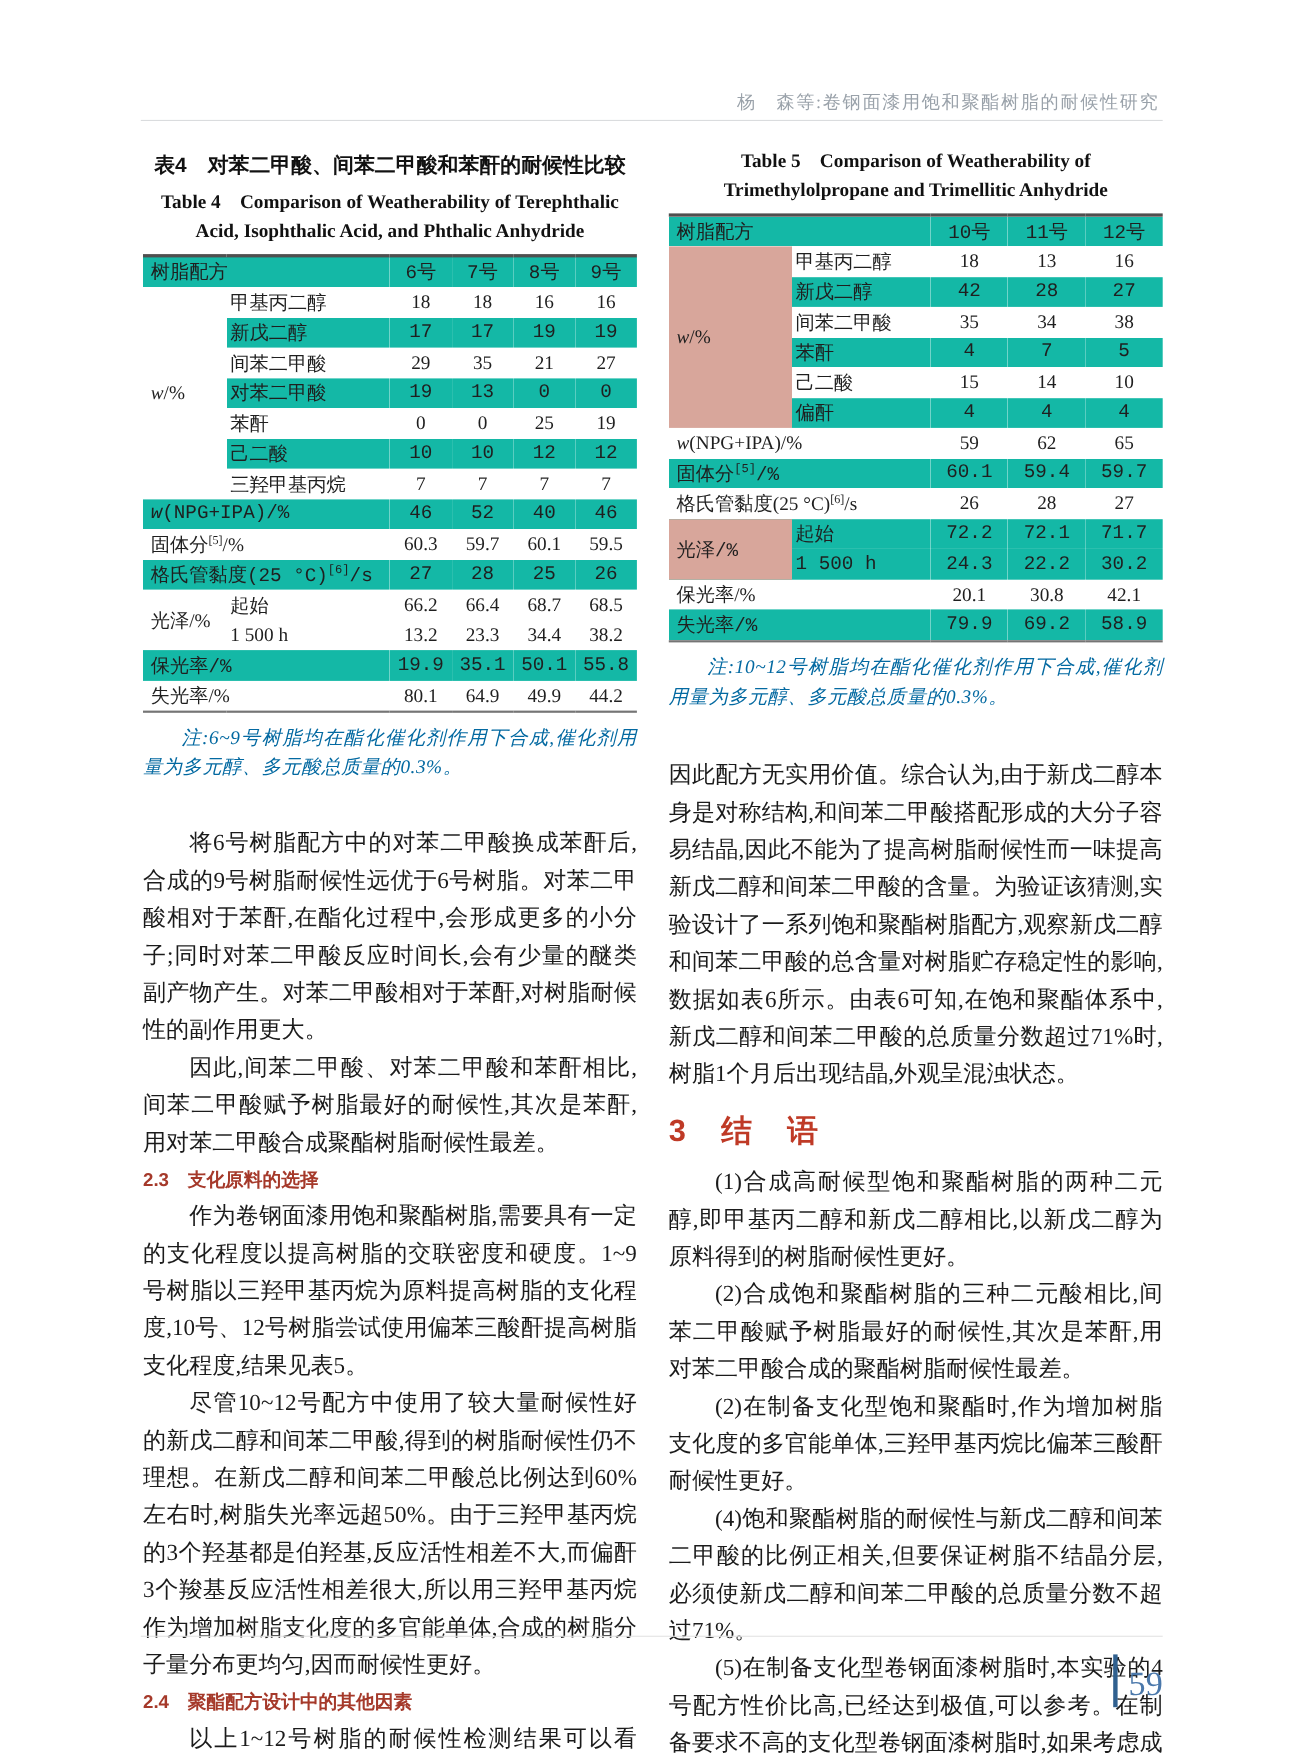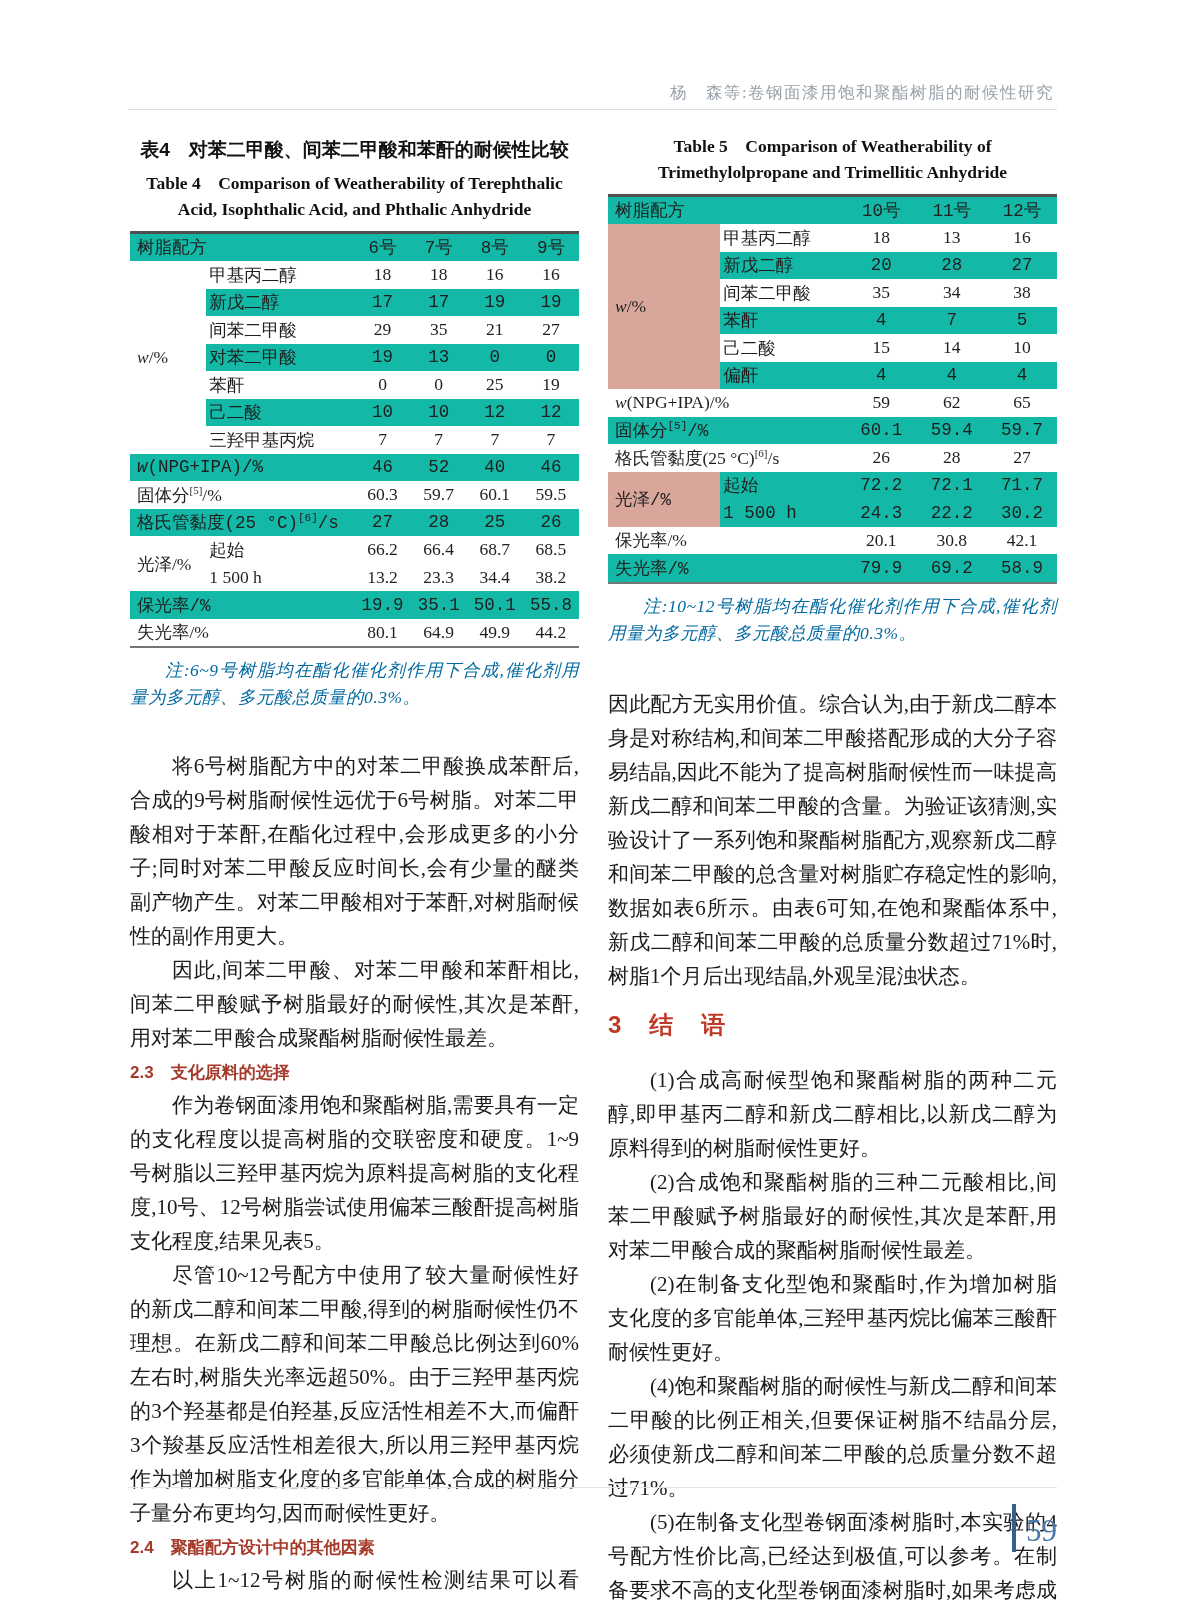--- a/index.html
+++ b/index.html
@@ -52,22 +52,22 @@
   .para{
     font-size:21px;line-height:34px;text-align:justify;text-indent:2em;
     margin:0;color:#1b1b1b;
   }
   .para.noindent{text-indent:0;}
   .h2{
     font-family:"Liberation Sans",sans-serif;color:#a5392a;font-size:17px;
     margin:6px 0 4px;font-weight:bold;
   }
   .h1{
-    font-family:"Liberation Sans",sans-serif;color:#bf3a26;font-size:24px;
-    margin:16px 0 22px;font-weight:bold;letter-spacing:2px;
+    font-family:"Liberation Sans",sans-serif;color:#bf3a26;font-size:28px;
+    margin:16px 0 10px;font-weight:bold;letter-spacing:2px;
   }
   .footer{
     position:absolute;top:1487px;left:128px;right:130px;
     border-top:1px solid #e3e3e3;padding-top:16px;
     display:flex;justify-content:flex-end;align-items:center;gap:10px;
   }
   .footer-labels{text-align:right;line-height:1.25;}
   .footer-zh{font-family:"Liberation Sans",sans-serif;font-weight:bold;font-size:20px;color:#4d5c68;}
   .footer-en{font-size:12.5px;color:#909090;}
   .footer-bar{width:4px;height:48px;background:#30608f;}
@@ -241,21 +241,21 @@
           <tbody>
             <tr>
               <td class="group gpink" rowspan="6"><i>w</i>/%</td>
               <td class="sub">甲基丙二醇</td>
               <td class="num">18</td>
               <td class="num">13</td>
               <td class="num">16</td>
             </tr>
             <tr class="pink">
               <td class="sub">新戊二醇</td>
-              <td class="num">20</td>
+              <td class="num">42</td>
               <td class="num">28</td>
               <td class="num">27</td>
             </tr>
             <tr>
               <td class="sub">间苯二甲酸</td>
               <td class="num">35</td>
               <td class="num">34</td>
               <td class="num">38</td>
             </tr>
             <tr class="pink">

